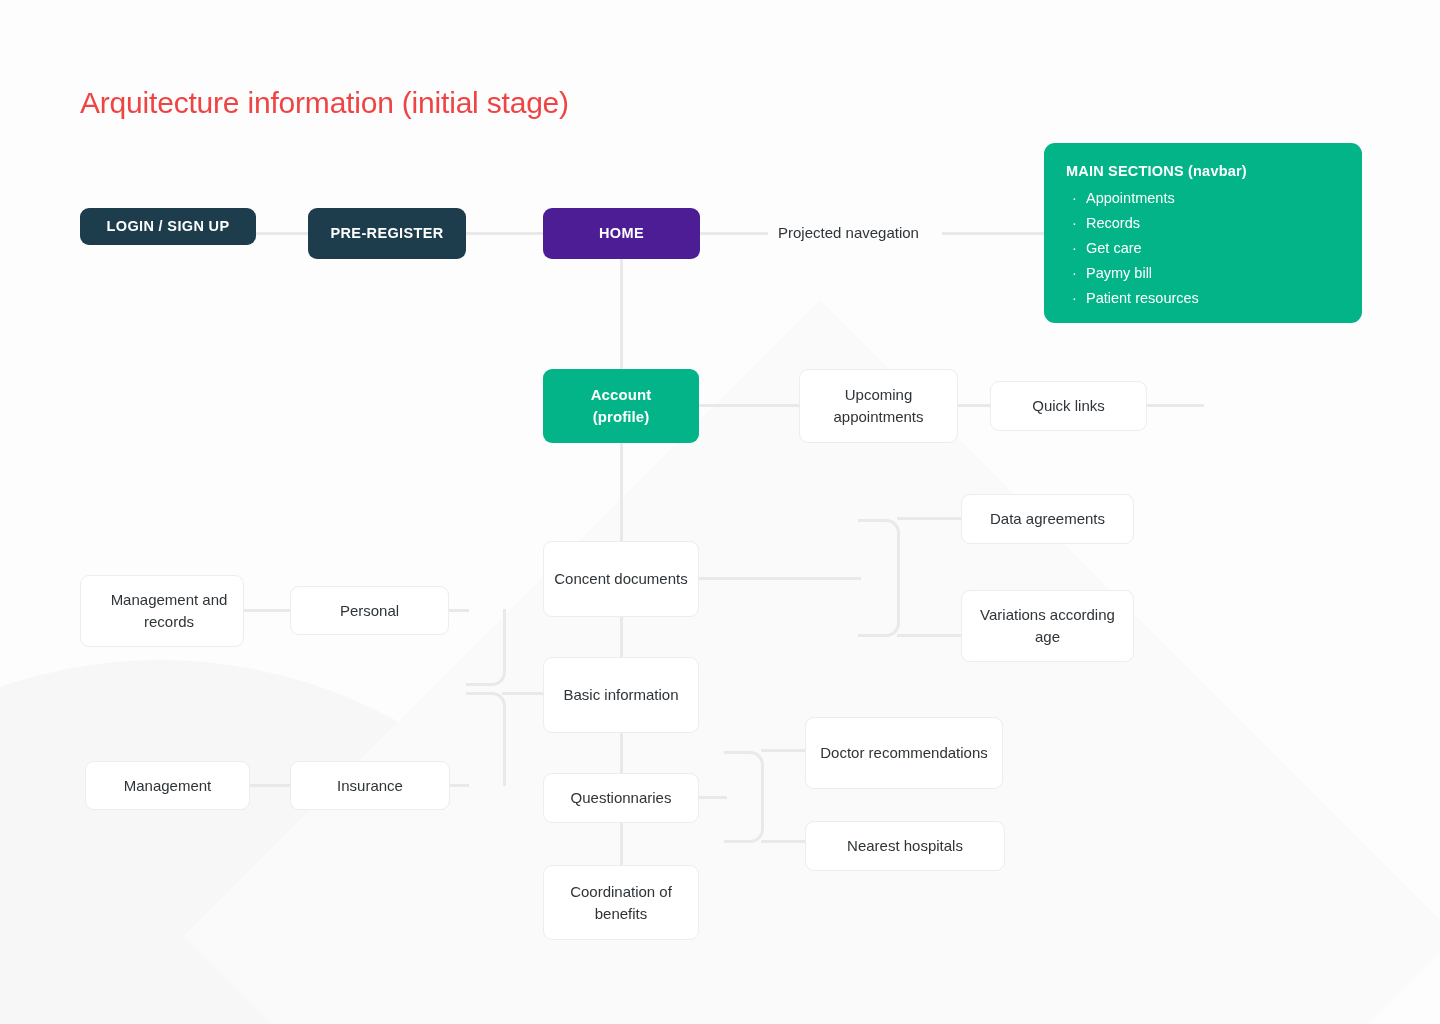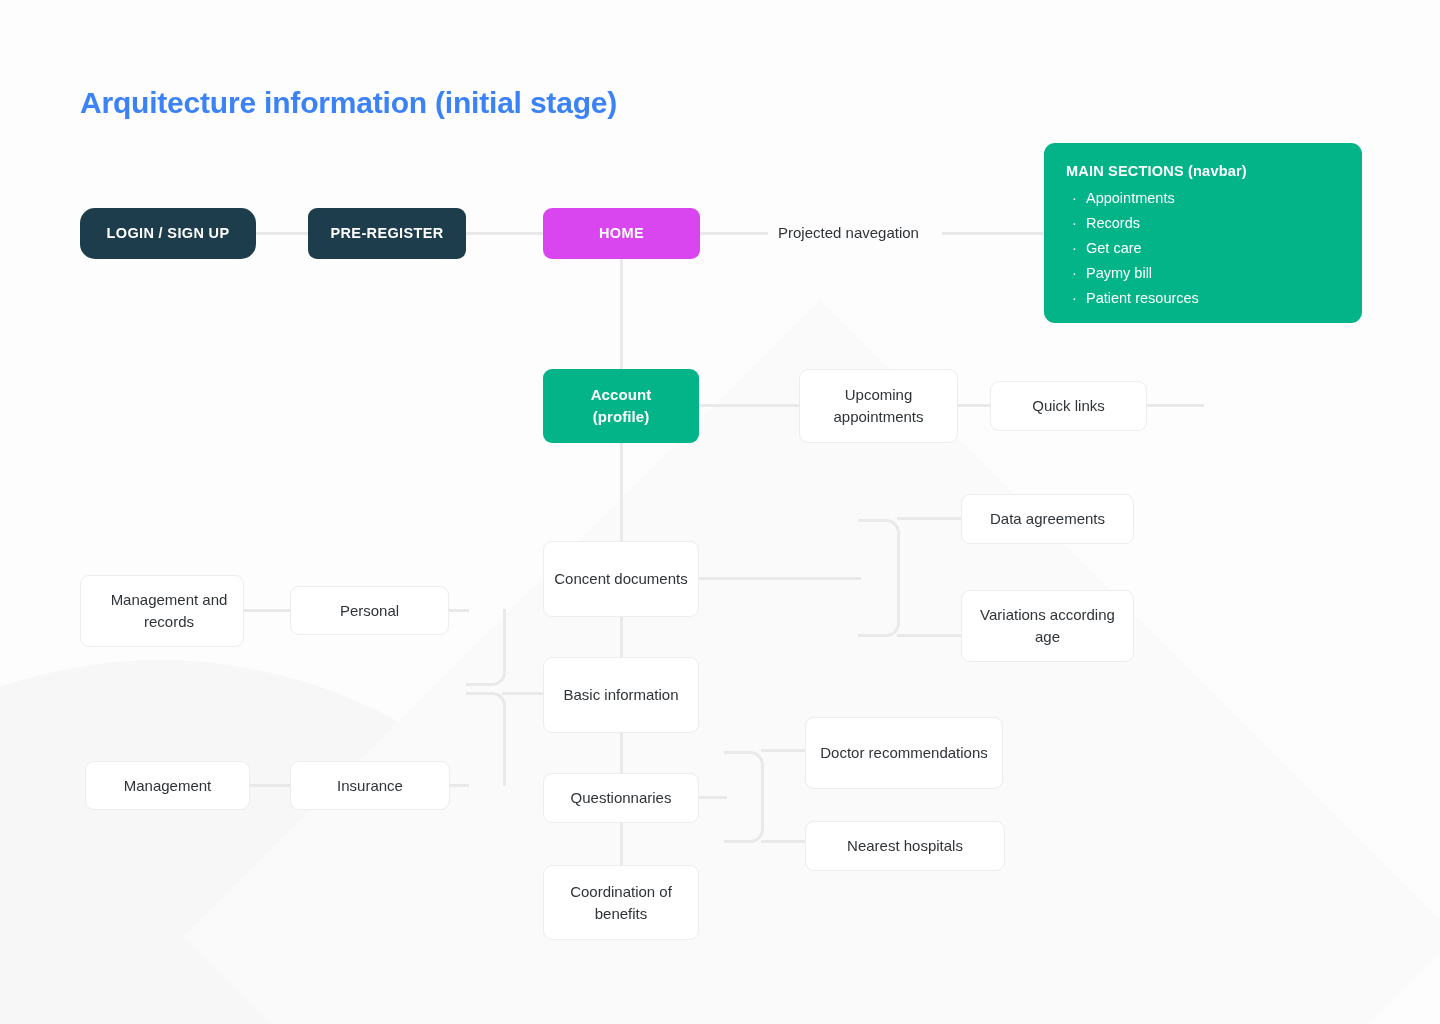--- a/index.html
+++ b/index.html
@@ -30,23 +30,23 @@
     position: absolute;
     background: #f9f9f9;
   }
 
   
   .page-title {
     position: absolute;
     left: 80px;
     top: 86px;
     font-size: 30px;
-    font-weight: bold;
+    font-weight: normal;
     letter-spacing: -0.2px;
-    color: #3b82f6;
+    color: #ef4444;
     z-index: 5;
     white-space: nowrap;
   }
 
   
   .conn {
     position: absolute;
     background: #e9e9e9;
     z-index: 1;
   }
@@ -81,21 +81,21 @@
     font-size: 15px;
   }
   .node-dark {
     background: #1d3c4c;
     color: #ffffff;
     font-size: 14.5px;
     font-weight: bold;
     letter-spacing: 0.35px;
   }
   .node-green {
-    background: #d946ef;
+    background: #4c1d95;
     color: #ffffff;
     font-size: 14.5px;
     font-weight: bold;
     letter-spacing: 0.35px;
   }
   .node-green-multi {
     background: #03b488;
     color: #ffffff;
     font-size: 15px;
     font-weight: bold;
@@ -196,21 +196,21 @@
   <div class="conn conn-h" style="left:250px; top:784px; width:40px;"></div>
 
   <div class="conn conn-h" style="left:449px; top:609px; width:20px;"></div>
   <div class="elbow br" style="left:466px; top:609px; width:40px; height:77px;"></div>
 
   <div class="conn conn-h" style="left:449px; top:784px; width:20px;"></div>
   <div class="elbow tr" style="left:466px; top:692px; width:40px; height:94px;"></div>
 
   <div class="conn conn-h" style="left:502px; top:692px; width:42px;"></div>
 
-  <div class="node node-dark" style="left:80px; top:208px; width:176px; height:51px;border-radius:15px;">
+  <div class="node node-dark" style="left:80px; top:208px; width:176px; height:37px;">
     <span>LOGIN / SIGN UP</span>
   </div>
 
   <div class="node node-dark" style="left:308px; top:208px; width:158px; height:51px;">
     <span>PRE-REGISTER</span>
   </div>
 
   <div class="node node-green" style="left:543px; top:208px; width:157px; height:51px;">
     <span>HOME</span>
   </div>

